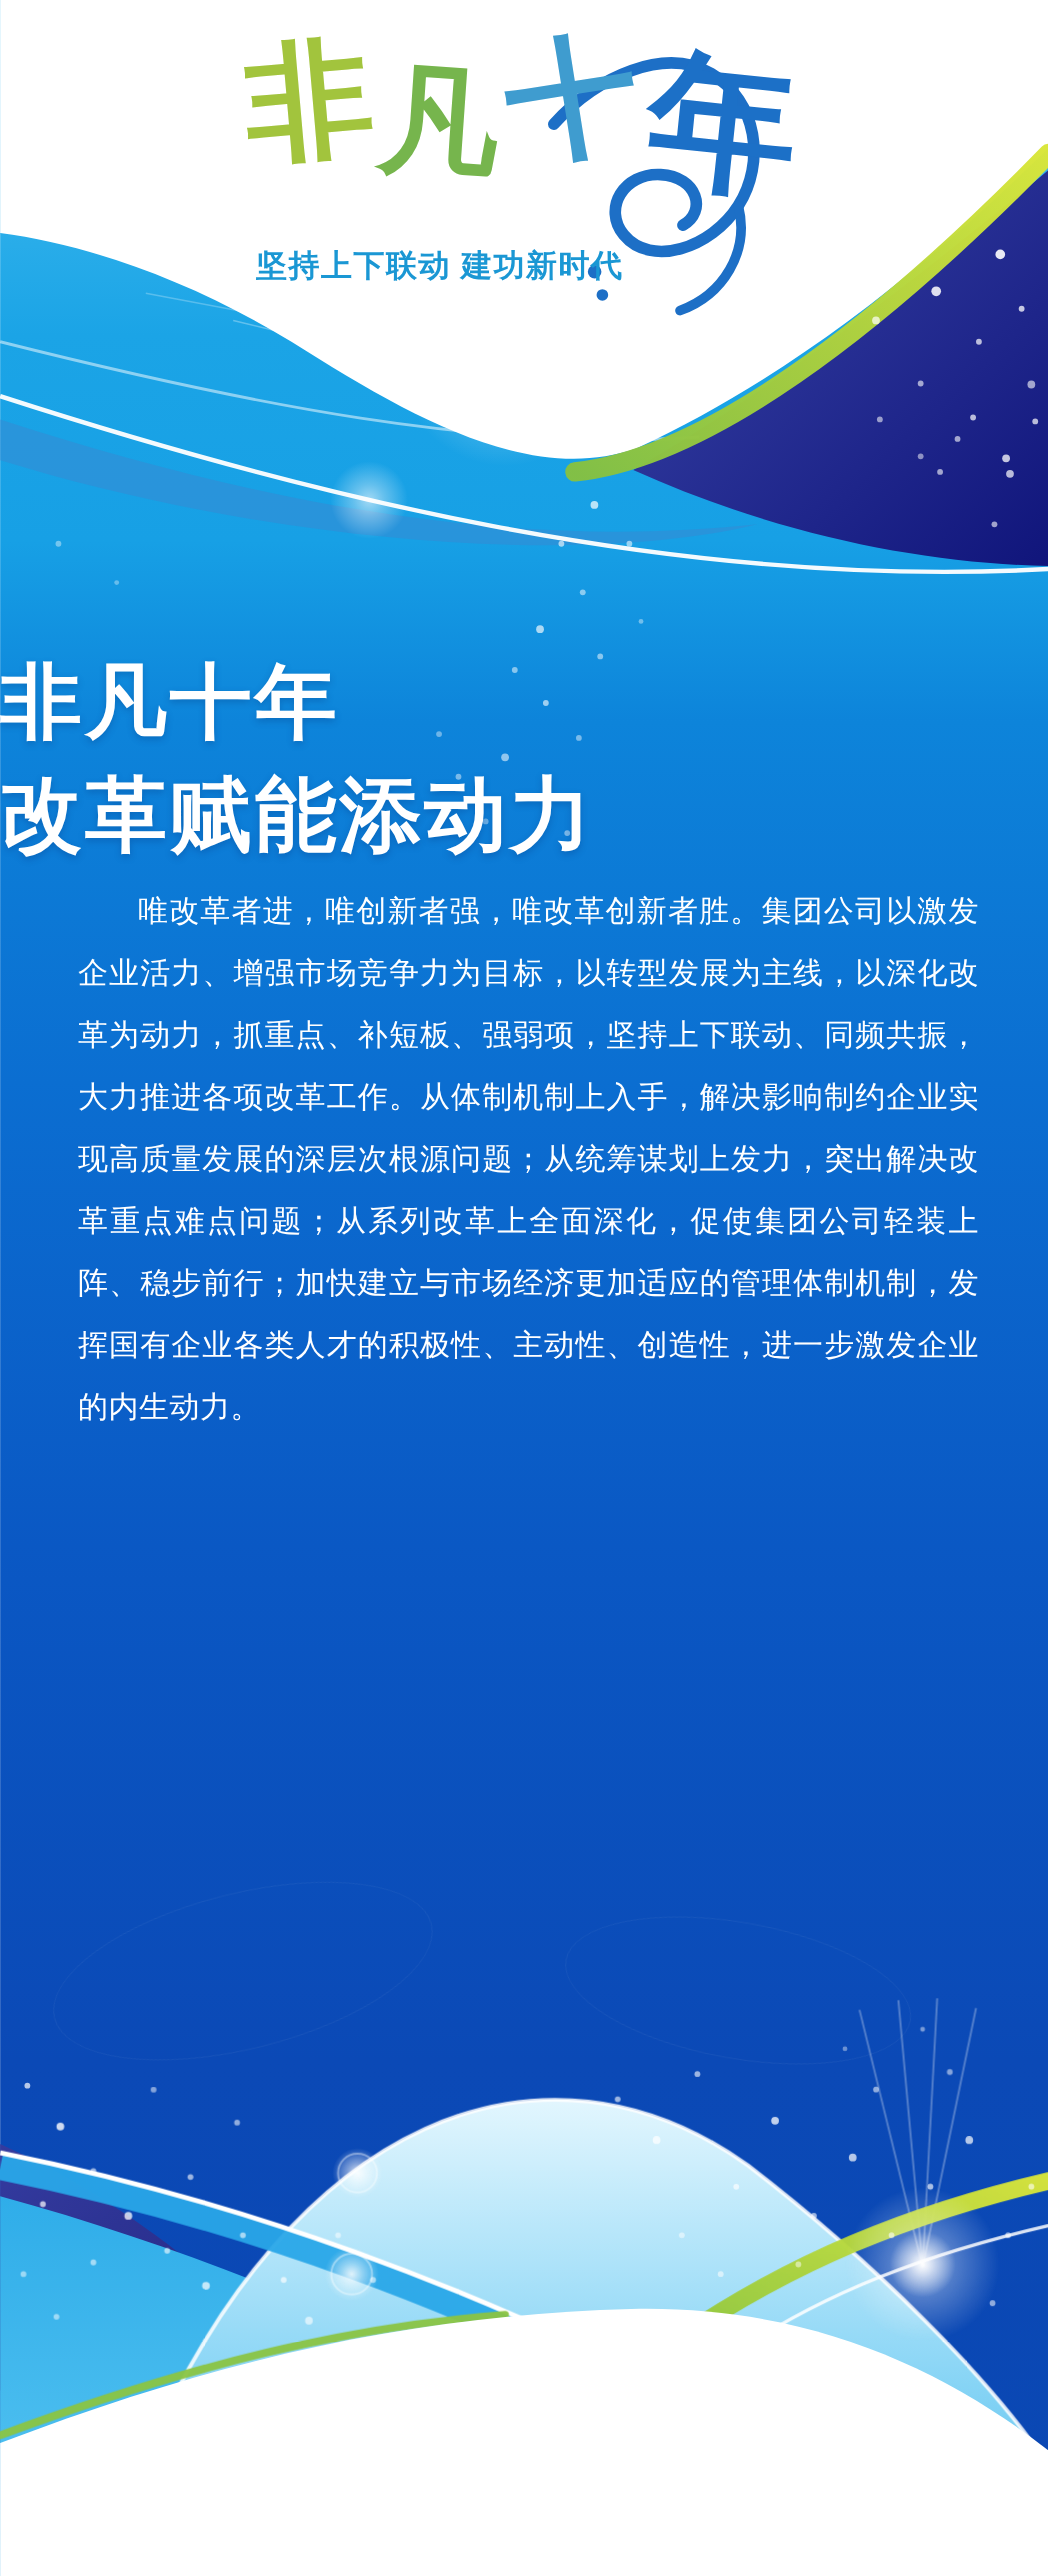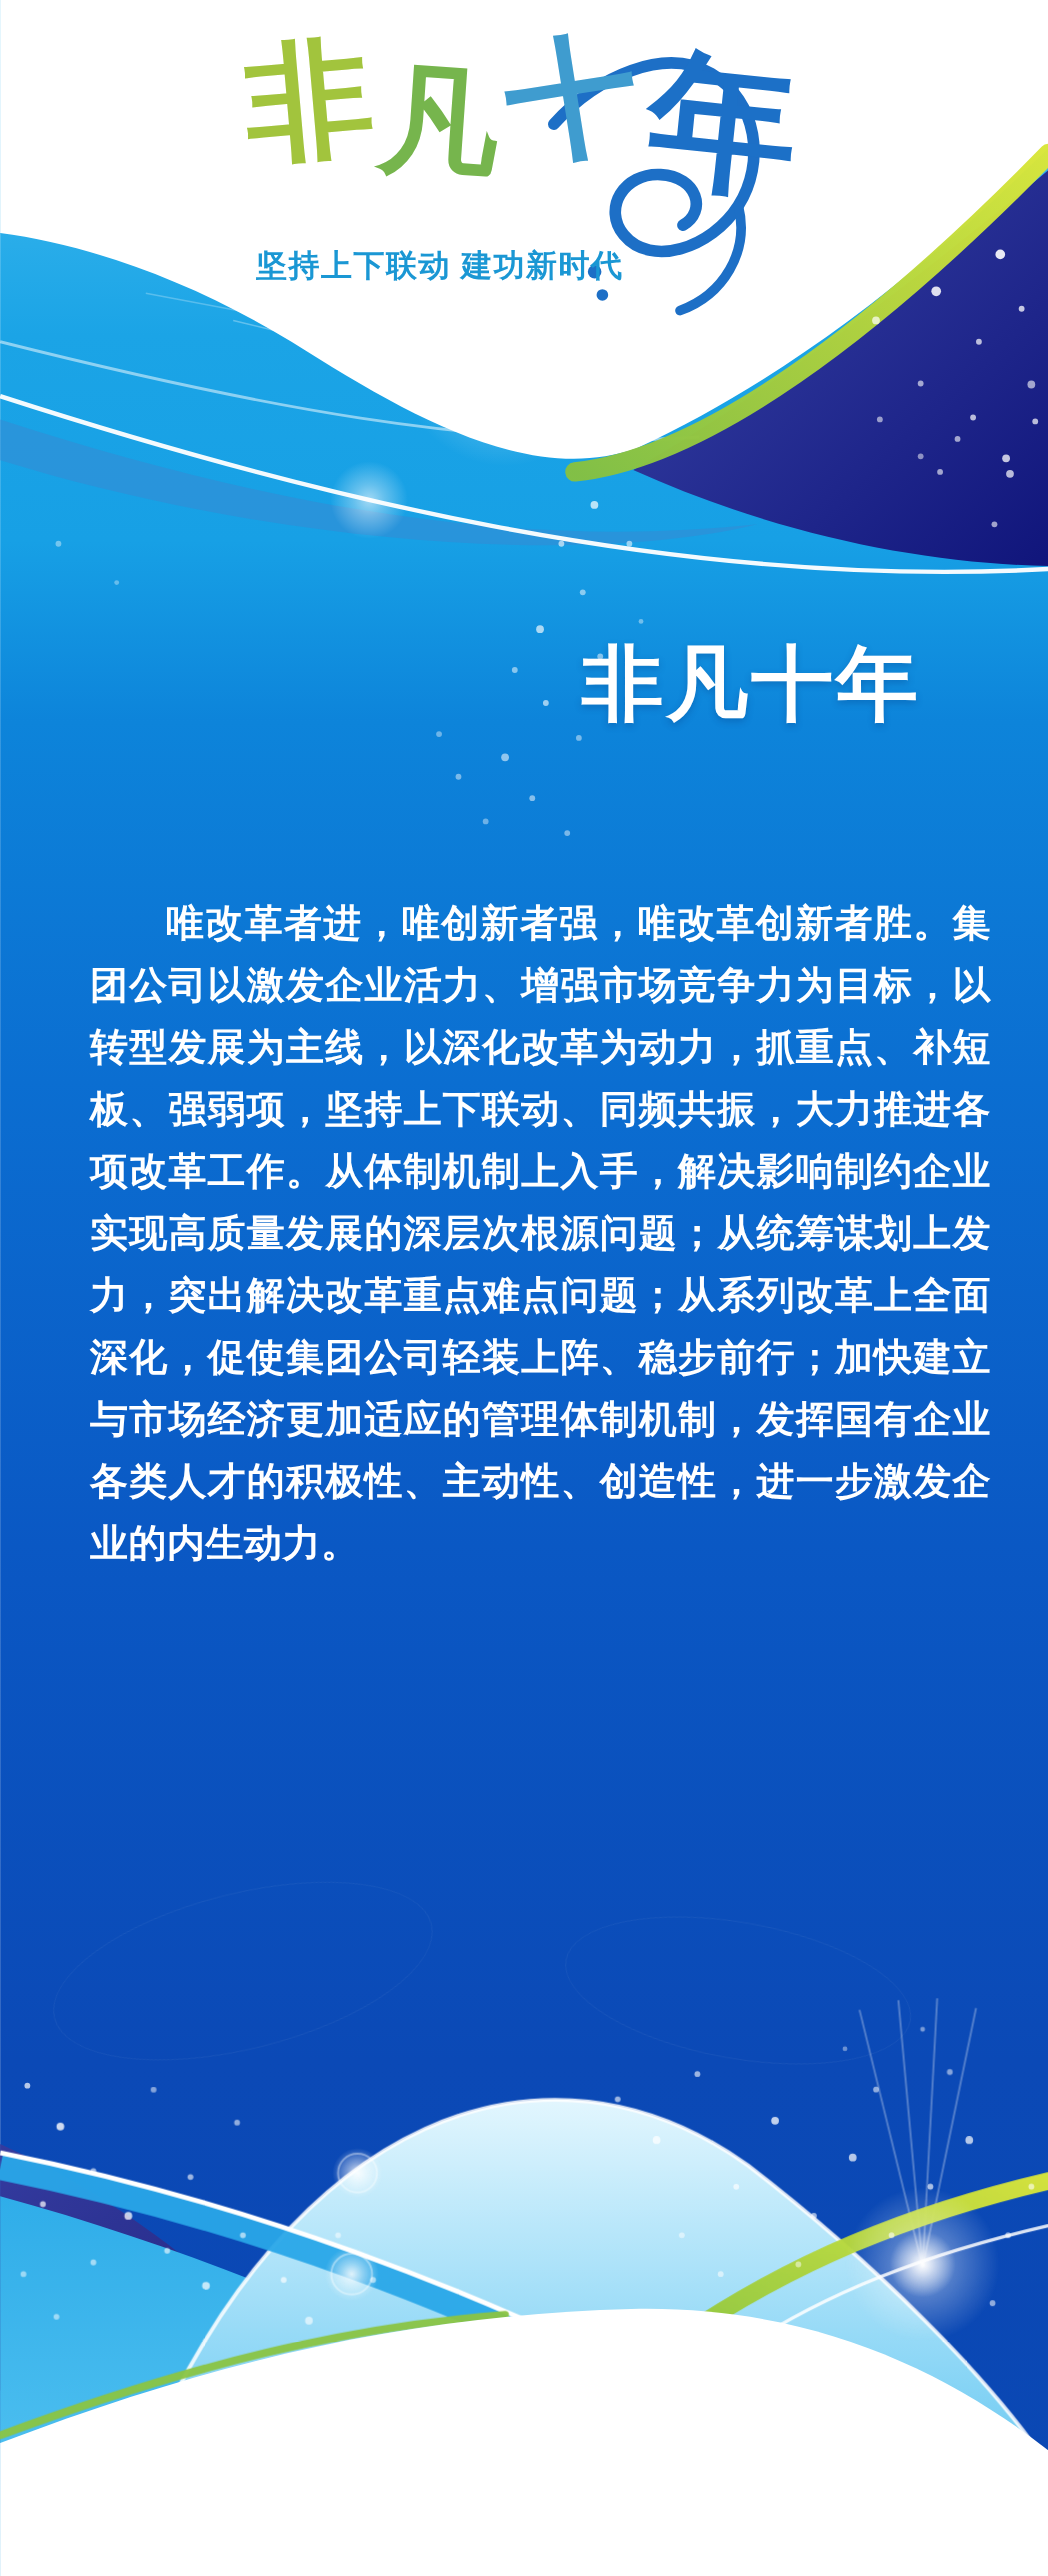--- a/index.html
+++ b/index.html
@@ -14,27 +14,27 @@
   .callig{position:absolute;left:245px;top:37px;display:flex;align-items:flex-start;
     font-weight:bold;line-height:1;letter-spacing:0;}
   .callig span{display:inline-block;}
   .c0{font-size:128px;color:#a2c43d;transform:rotate(-5deg);}
   .c1{font-size:120px;color:#76b54d;transform:translateY(25px) rotate(4deg);margin-left:5.8px;}
   .c2{font-size:132px;color:#3f9ccf;transform:rotate(-9deg) translateY(-3.9px);margin-left:7.8px;}
   .c3{font-size:150px;color:#1c70c7;transform:translateY(11.7px) rotate(6deg);margin-left:9.7px;}
   .slogan{position:absolute;left:256px;top:245px;font-size:31px;font-weight:bold;
     color:#1a97d4;letter-spacing:1.5px;white-space:nowrap;}
   
-  .title{position:absolute;left:0;top:627px;width:921px;text-align:right;color:#ffffff;
+  .title{position:absolute;left:0;top:645px;width:921px;text-align:left;color:#ffffff;
     font-weight:800;font-size:82px;letter-spacing:2.9px;line-height:113px;
     text-shadow:0 2.9px 7.8px rgba(0,45,120,.28);}
   
   .article{position:absolute;left:74px;top:876px;width:901px;color:#ffffff;
-    font-size:38px;line-height:62px;text-align:justify;text-indent:2em;
-    letter-spacing:0.5px;font-weight:700;margin:16px;}
+    font-size:30px;line-height:62px;text-align:justify;text-indent:2em;
+    letter-spacing:0.5px;font-weight:400;margin:4px;}
   
   .footer{position:absolute;left:0;top:2301px;width:1049px;height:275px;}
 </style>
 </head>
 <body>
 
 <div class="poster">
 
   <svg class="bg" viewBox="0 0 1080 2653" aria-hidden="true">
     <defs>
@@ -247,20 +247,21 @@
       <span class="c0">非</span>
       <span class="c1">凡</span>
       <span class="c2">十</span>
       <span class="c3">年</span>
     </div>
     <div class="slogan">坚持上下联动 建功新时代</div>
   </div>
 
   <div class="title">
     <div>非凡十年</div>
+    <div>改革赋能添动力</div>
   </div>
 
   <p class="article">唯改革者进，唯创新者强，唯改革创新者胜。集团公司以激发企业活力、增强市场竞争力为目标，以转型发展为主线，以深化改革为动力，抓重点、补短板、强弱项，坚持上下联动、同频共振，大力推进各项改革工作。从体制机制上入手，解决影响制约企业实现高质量发展的深层次根源问题；从统筹谋划上发力，突出解决改革重点难点问题；从系列改革上全面深化，促使集团公司轻装上阵、稳步前行；加快建立与市场经济更加适应的管理体制机制，发挥国有企业各类人才的积极性、主动性、创造性，进一步激发企业的内生动力。</p>
 
   <div class="footer">
     
     
     
   </div>
 

